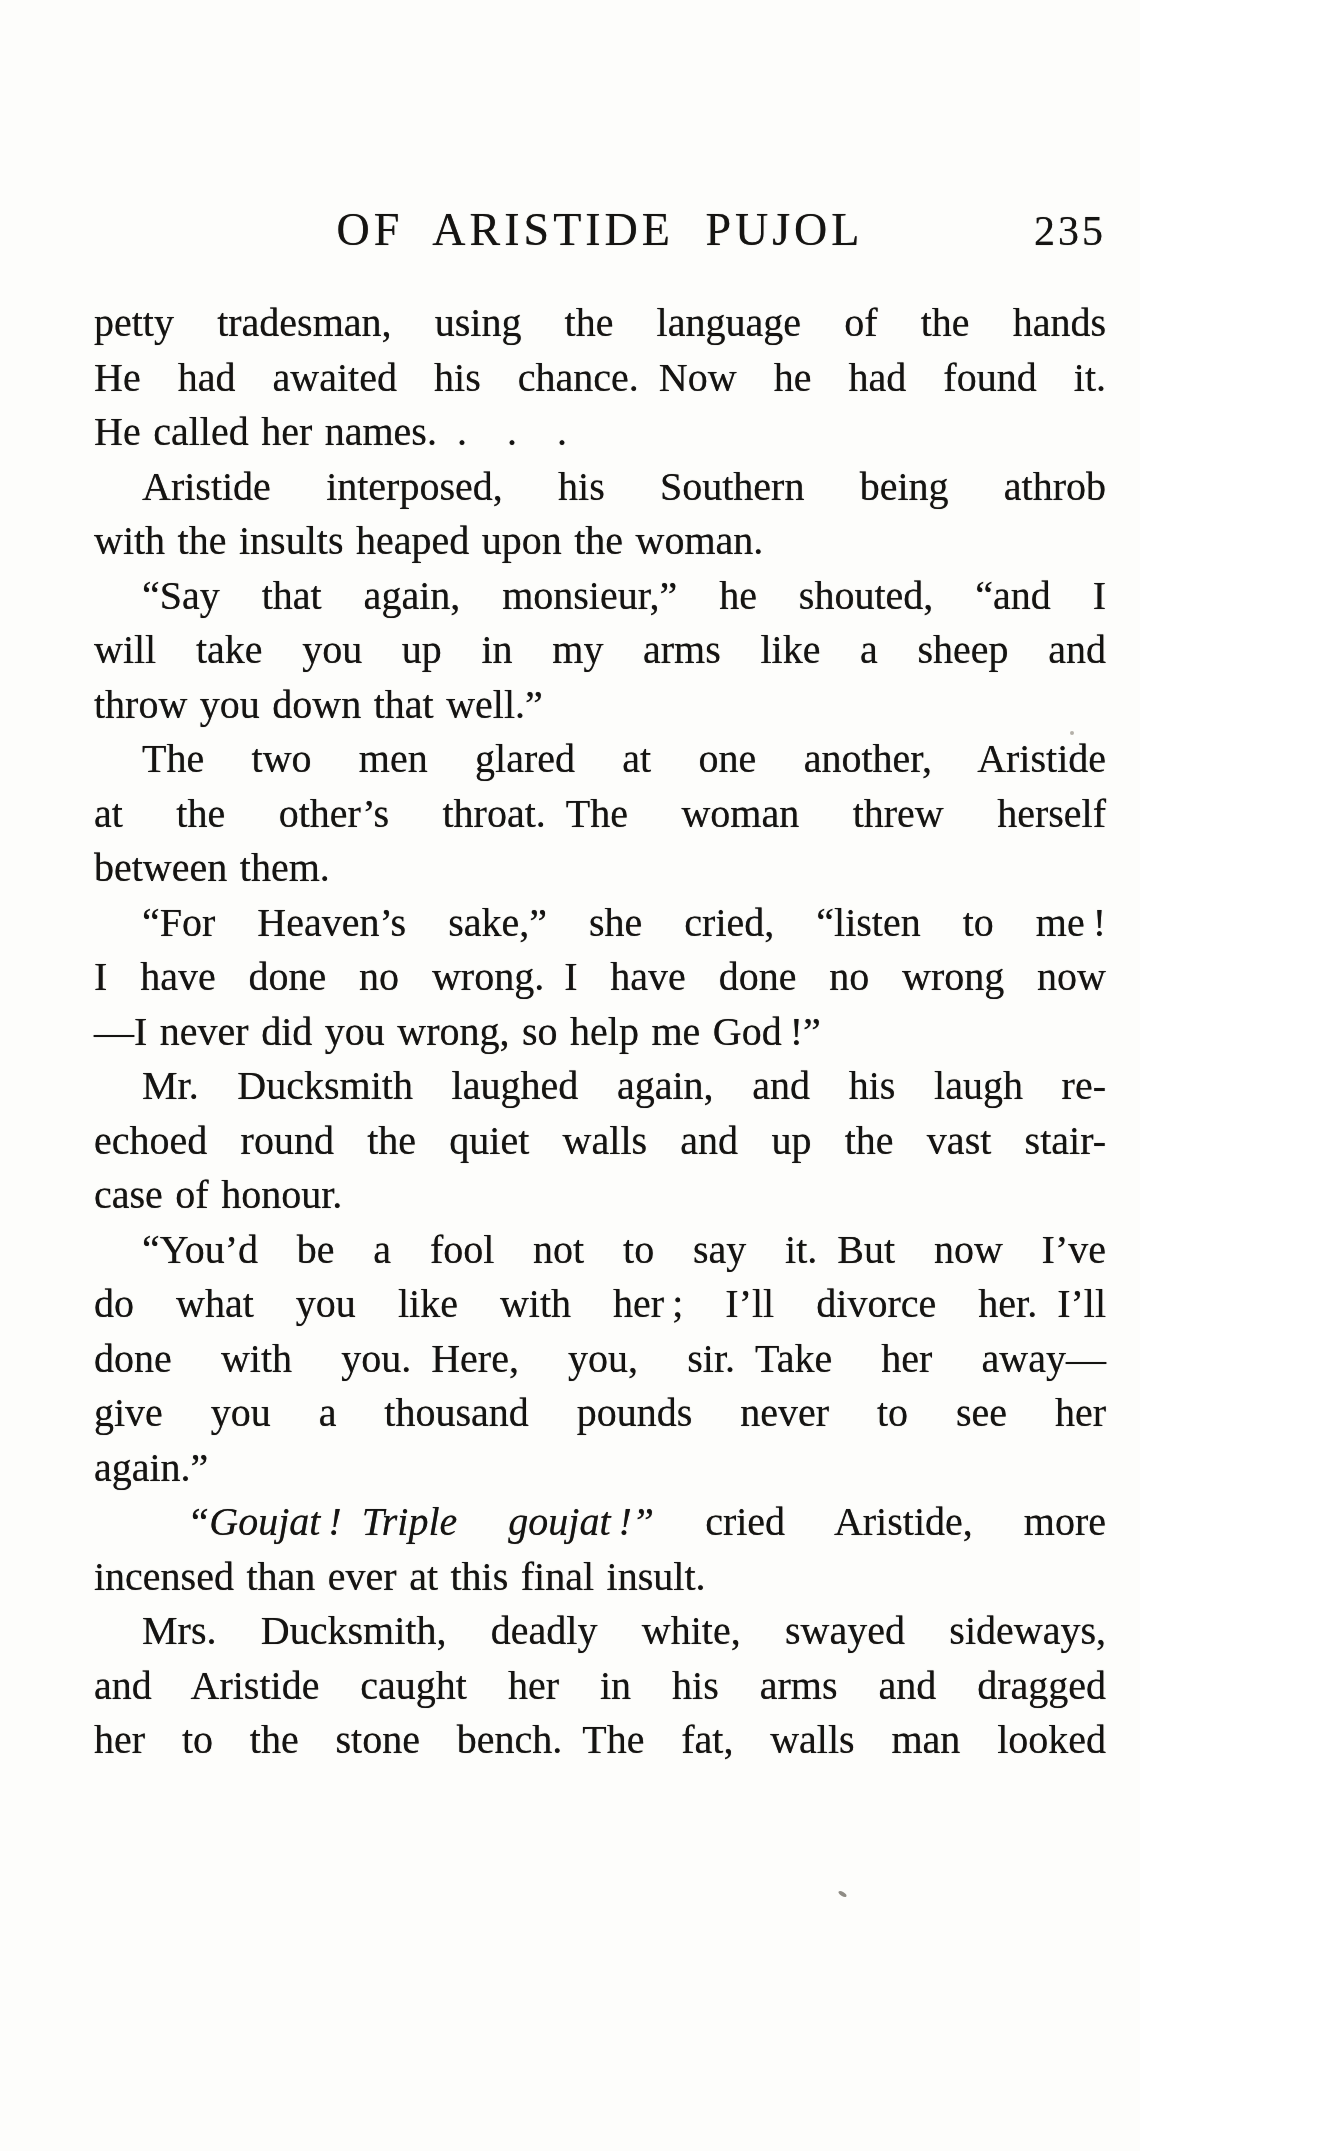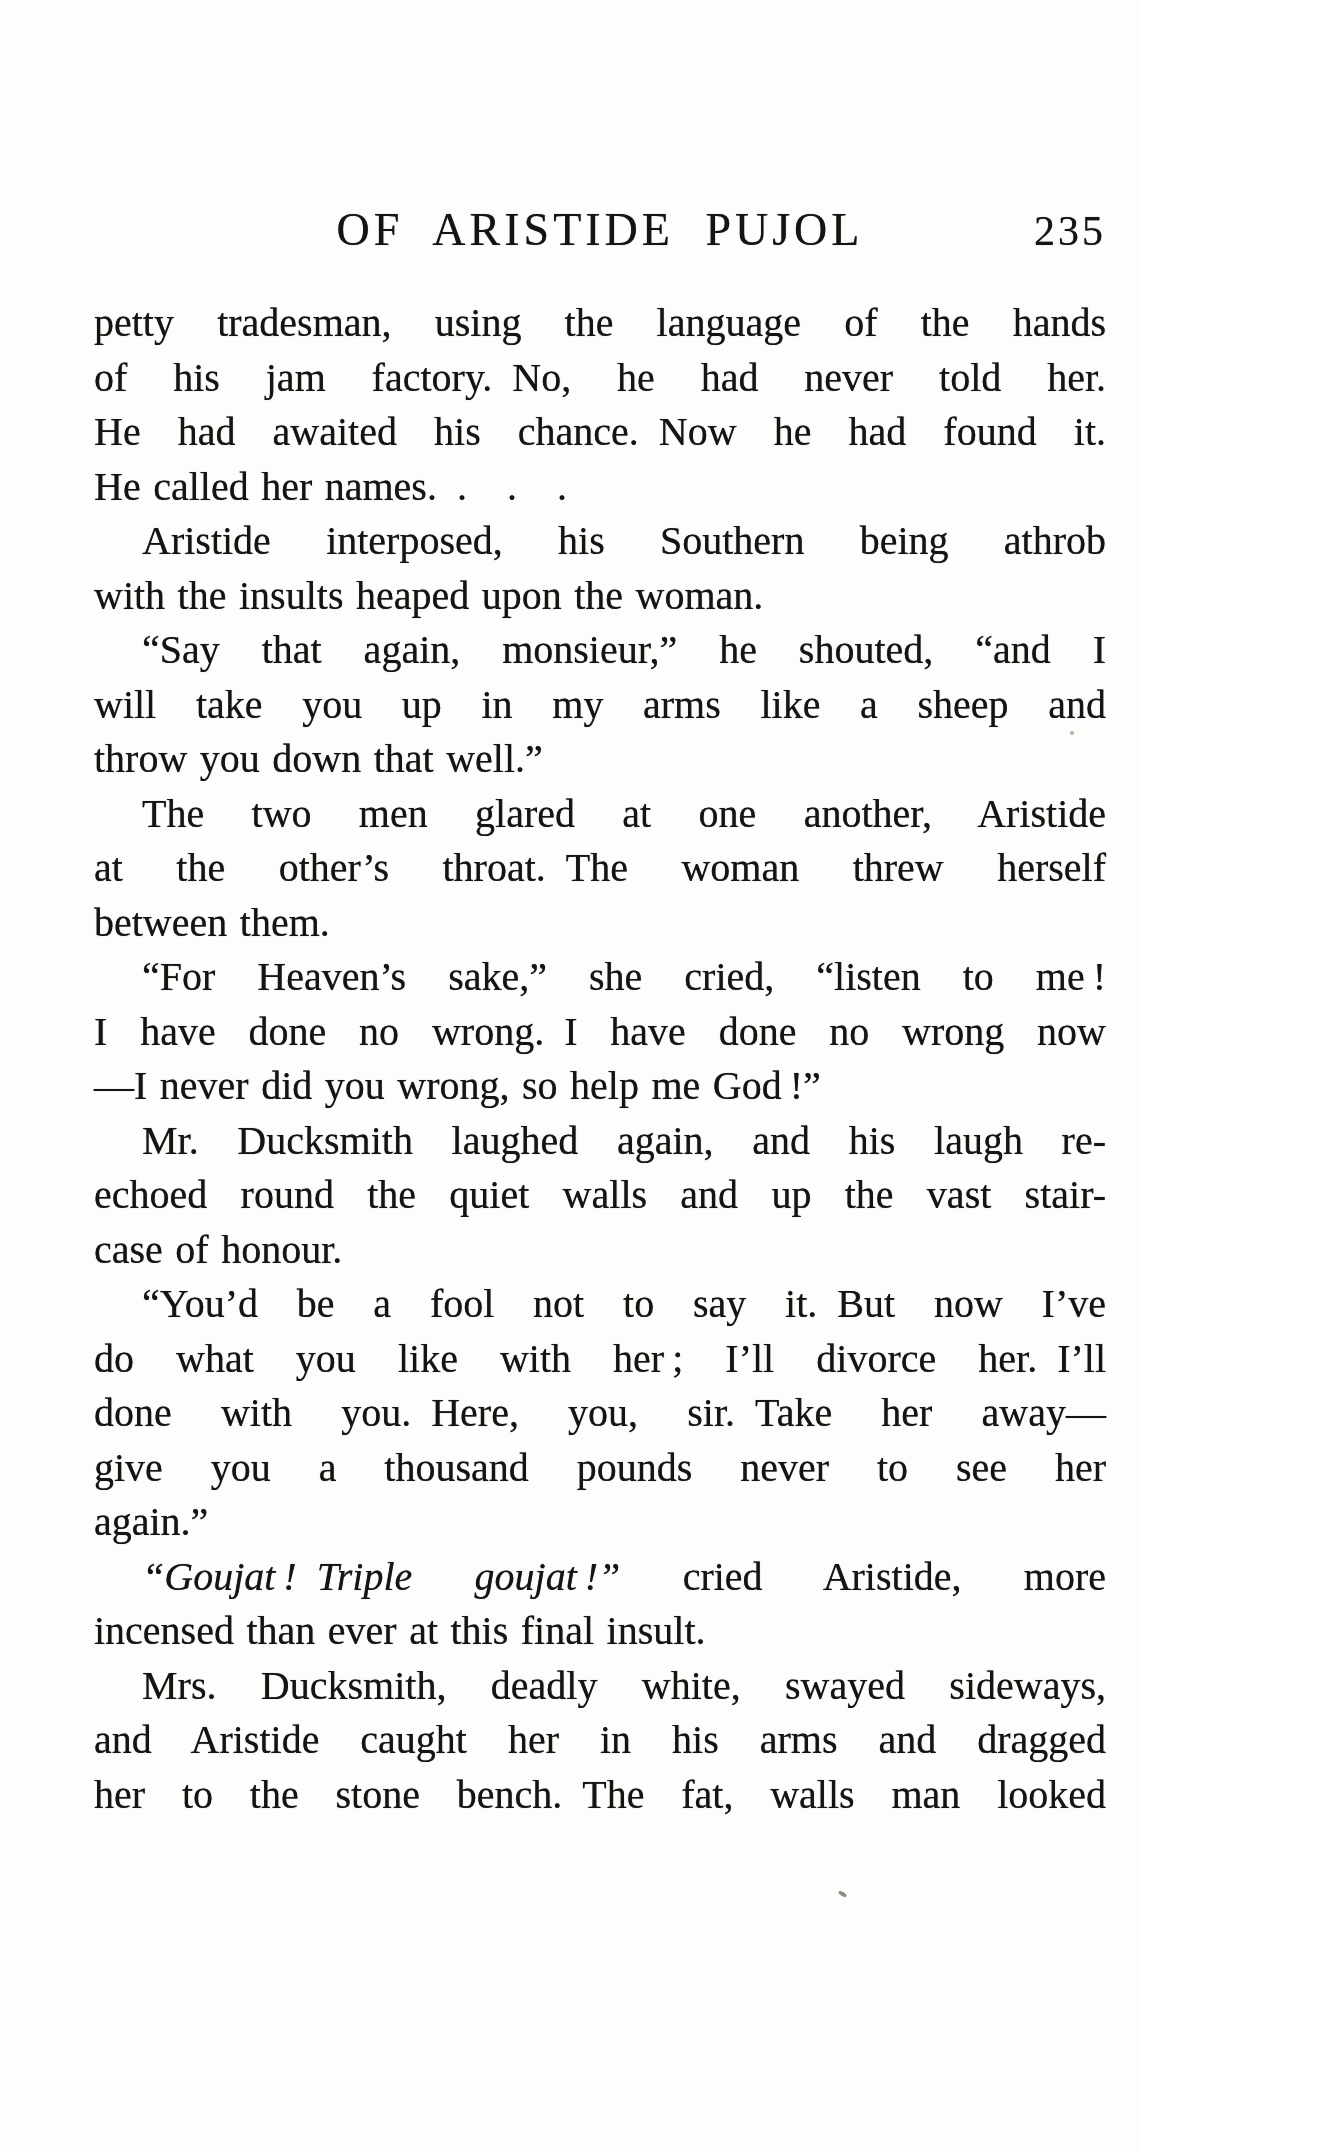--- a/index.html
+++ b/index.html
@@ -46,40 +46,39 @@
   .line {
     text-align: justify;
     text-align-last: justify;
   }
   .line.last {
     text-align-last: left;
   }
   .line.indent {
     padding-left: 48px;
   }
-  .italic { font-style: italic; }
+  .italic { font-style: italic; margin-left: 45px; }
   .speck {
     position: absolute;
     border-radius: 50%;
     background: #9a9892;
   }
 </style>
 </head>
 <body>
 
 <div class="page">
 
   <div class="header">
     <div class="header-title">OF ARISTIDE PUJOL</div>
     <div class="page-number">235</div>
   </div>
 
   <div class="body-text">
       <div class="line"><span>petty tradesman, using the language of the hands</span></div>
-      <div class="line"><span>of his jam factory. No, he had never told her.</span></div>
       <div class="line"><span>He had awaited his chance. Now he had found it.</span></div>
       <div class="line last"><span>He called her names. .  .  .</span></div>
       <div class="line indent"><span>Aristide interposed, his Southern being athrob</span></div>
       <div class="line last"><span>with the insults heaped upon the woman.</span></div>
       <div class="line indent"><span>“Say that again, monsieur,” he shouted, “and I</span></div>
       <div class="line"><span>will take you up in my arms like a sheep and</span></div>
       <div class="line last"><span>throw you down that well.”</span></div>
       <div class="line indent"><span>The two men glared at one another, Aristide</span></div>
       <div class="line"><span>at the other’s throat. The woman threw herself</span></div>
       <div class="line last"><span>between them.</span></div>

